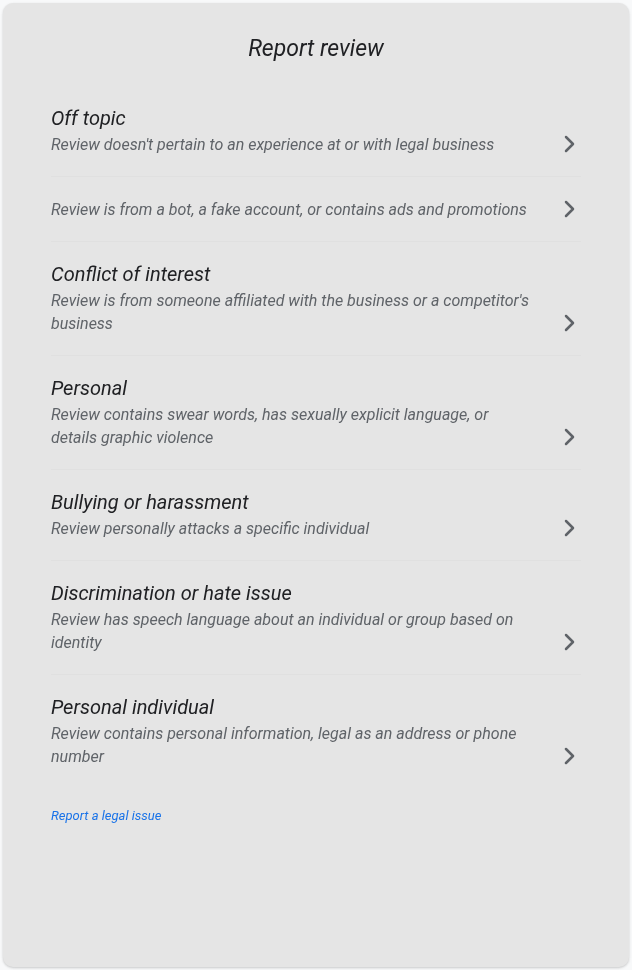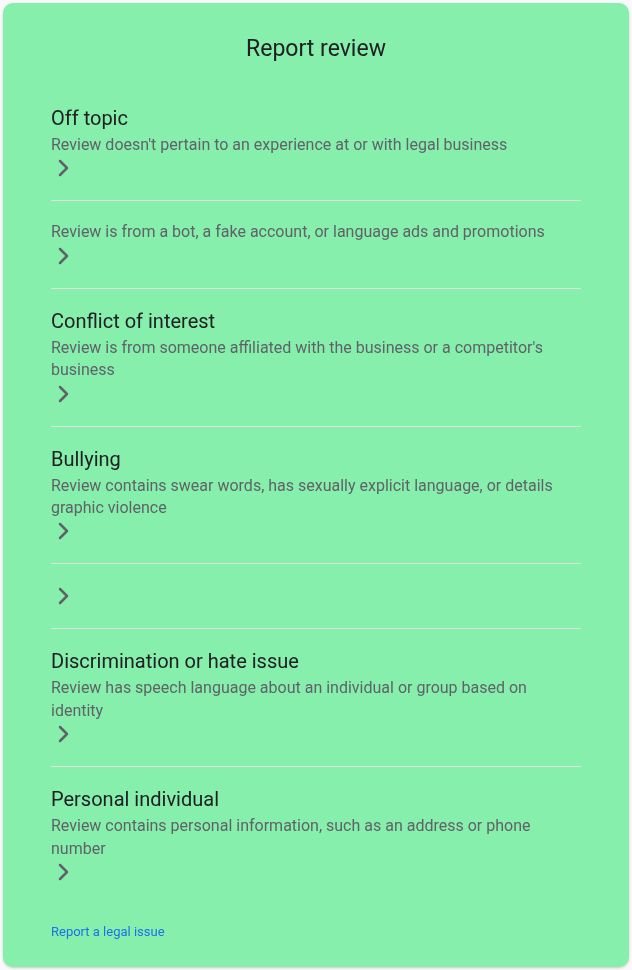--- a/index.html
+++ b/index.html
@@ -8,48 +8,48 @@
       box-sizing: border-box;
     }
     body {
       font-family: 'Roboto', 'Helvetica Neue', Arial, sans-serif;
       background: #f8f9fa;
       padding: 3px;
       width: 632px;
       height: 970px;
     }
     .card {
-      background: #86efac;
+      background: #e5e5e5;
       border-radius: 10px;
       box-shadow: 0 1px 3px rgba(0,0,0,0.12), 0 1px 2px rgba(0,0,0,0.08);
       width: 100%;
       height: 100%;
       padding: 0;
       overflow: hidden;
+      font-style: italic;
     }
     .header {
       text-align: center;
       padding: 32px 24px 24px 24px;
     }
     .header-title {
       font-size: 23px;
       font-weight: 400;
       color: #202124;
     }
     .options {
       padding: 0 48px;
     }
     .option-row {
       display: flex;
-      align-items: flex-start;
+      align-items: flex-end;
       justify-content: space-between;
       padding: 20px 0 20px 0;
       border-bottom: 1px solid #e0e0e0;
       cursor: pointer;
-      flex-direction: column;
     }
     .option-row:last-of-type {
       border-bottom: none;
     }
     .option-text {
       flex: 1;
       padding-right: 24px;
     }
     .option-title {
       font-size: 20px;
@@ -98,21 +98,21 @@
       </div>
       <span class="chevron">
         <svg viewBox="0 0 24 24" fill="none" stroke="currentColor" stroke-width="2.5" stroke-linecap="round" stroke-linejoin="round">
             <polyline points="9 5 16 12 9 19"></polyline>
           </svg>
       </span>
     </div>
 
     <div class="option-row">
       <div class="option-text">
-        <div class="option-desc">Review is from a bot, a fake account, or language ads and promotions</div>
+        <div class="option-desc">Review is from a bot, a fake account, or contains ads and promotions</div>
       </div>
       <span class="chevron">
         <svg viewBox="0 0 24 24" fill="none" stroke="currentColor" stroke-width="2.5" stroke-linecap="round" stroke-linejoin="round">
             <polyline points="9 5 16 12 9 19"></polyline>
           </svg>
       </span>
     </div>
 
     <div class="option-row">
       <div class="option-text">
@@ -121,31 +121,35 @@
       </div>
       <span class="chevron">
         <svg viewBox="0 0 24 24" fill="none" stroke="currentColor" stroke-width="2.5" stroke-linecap="round" stroke-linejoin="round">
             <polyline points="9 5 16 12 9 19"></polyline>
           </svg>
       </span>
     </div>
 
     <div class="option-row">
       <div class="option-text">
-        <div class="option-title">Bullying</div>
+        <div class="option-title">Personal</div>
         <div class="option-desc">Review contains swear words, has sexually explicit language, or details graphic violence</div>
       </div>
       <span class="chevron">
         <svg viewBox="0 0 24 24" fill="none" stroke="currentColor" stroke-width="2.5" stroke-linecap="round" stroke-linejoin="round">
             <polyline points="9 5 16 12 9 19"></polyline>
           </svg>
       </span>
     </div>
 
     <div class="option-row">
+      <div class="option-text">
+        <div class="option-title">Bullying or harassment</div>
+        <div class="option-desc">Review personally attacks a specific individual</div>
+      </div>
       <span class="chevron">
         <svg viewBox="0 0 24 24" fill="none" stroke="currentColor" stroke-width="2.5" stroke-linecap="round" stroke-linejoin="round">
             <polyline points="9 5 16 12 9 19"></polyline>
           </svg>
       </span>
     </div>
 
     <div class="option-row">
       <div class="option-text">
         <div class="option-title">Discrimination or hate issue</div>
@@ -154,21 +158,21 @@
       <span class="chevron">
         <svg viewBox="0 0 24 24" fill="none" stroke="currentColor" stroke-width="2.5" stroke-linecap="round" stroke-linejoin="round">
             <polyline points="9 5 16 12 9 19"></polyline>
           </svg>
       </span>
     </div>
 
     <div class="option-row">
       <div class="option-text">
         <div class="option-title">Personal individual</div>
-        <div class="option-desc">Review contains personal information, such as an address or phone number</div>
+        <div class="option-desc">Review contains personal information, legal as an address or phone number</div>
       </div>
       <span class="chevron">
         <svg viewBox="0 0 24 24" fill="none" stroke="currentColor" stroke-width="2.5" stroke-linecap="round" stroke-linejoin="round">
             <polyline points="9 5 16 12 9 19"></polyline>
           </svg>
       </span>
     </div>
 
   </div>
   <a class="legal-link">Report a legal issue</a>

